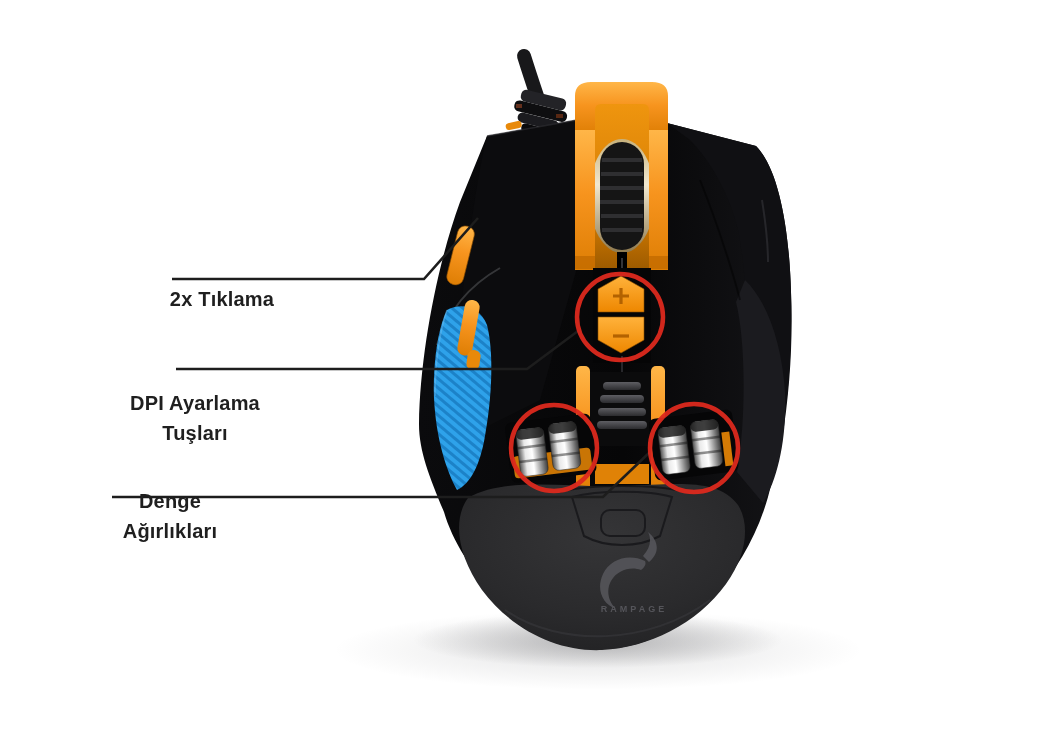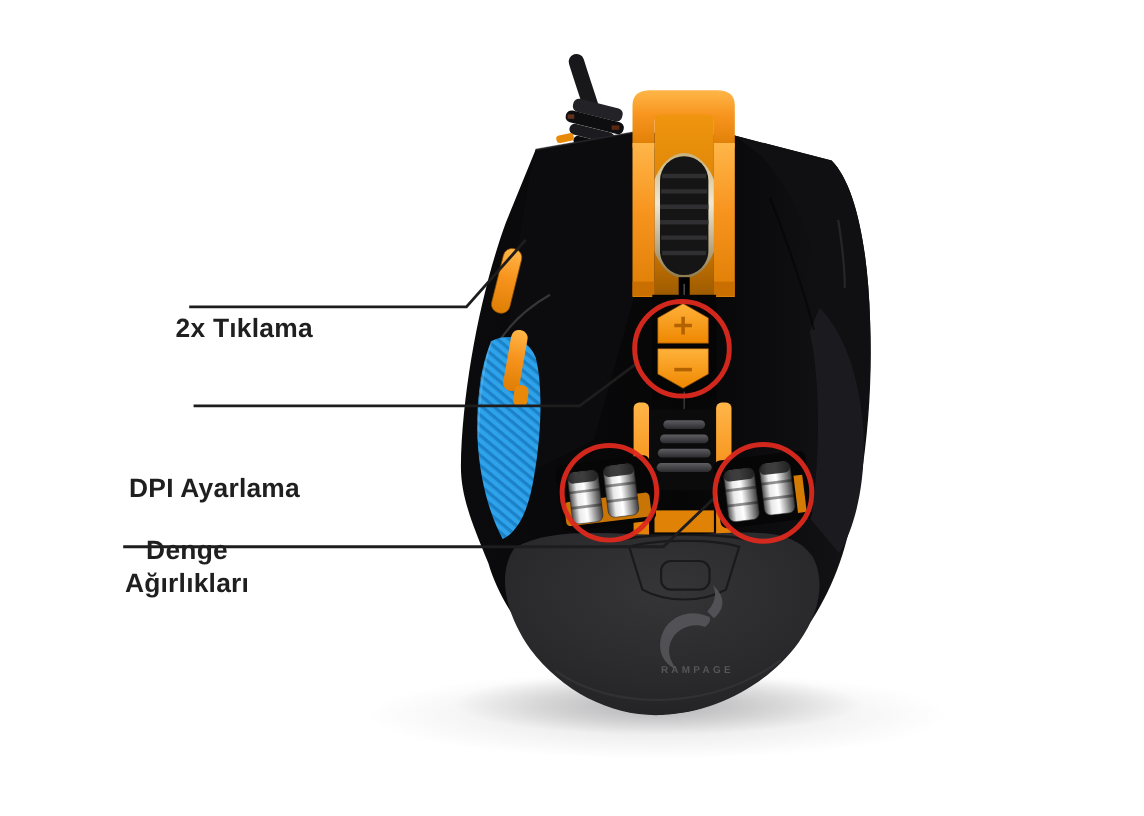--- a/index.html
+++ b/index.html
@@ -5,21 +5,21 @@
   html,body { margin:0; padding:0; }
   body {
     width:1040px; height:742px; background:#ffffff;
     position:relative; overflow:hidden;
     font-family:"Liberation Sans", sans-serif;
   }
   .stage { position:absolute; left:0; top:0; width:1040px; height:742px; }
   .callout {
     position:absolute; transform:translateX(-50%);
     text-align:center; white-space:nowrap;
-    font-size:24px; line-height:30px; font-weight:600;
+    font-size:20px; line-height:30px; font-weight:600;
     color:#1f1f1f; letter-spacing:.2px;
   }
   .brand {
     position:absolute; transform:translateX(-50%);
     font-size:9px; font-weight:700; letter-spacing:3px;
     color:#55555a; white-space:nowrap;
   }
 </style>
 </head>
 <body>
@@ -214,21 +214,22 @@
     <path d="M112,497 L603,497 L650,452" stroke="#1D1D1D" stroke-width="2.6"></path>
     <circle cx="620" cy="317" r="43" stroke="#DC291D" stroke-width="4.5" opacity="0.95"></circle>
     <circle cx="554" cy="448" r="43" stroke="#DC291D" stroke-width="4.5" opacity="0.95"></circle>
     <circle cx="694" cy="448" r="44" stroke="#DC291D" stroke-width="4.5" opacity="0.95"></circle>
   </g>
 </svg>
 
 <div class="callout" style="left:222px; top:284px;">
   <div>2x Tıklama</div>
 </div>
-<div class="callout" style="left:195px; top:388px;margin-top:42px;">
+<div class="callout" style="left:195px; top:388px;">
   <div>DPI Ayarlama</div>
+  <div>Tuşları</div>
 </div>
 <div class="callout" style="left:170px; top:486px;">
   <div>Denge</div>
   <div>Ağırlıkları</div>
 </div>
 
 <div class="brand" style="left:624px; top:604px;padding-left:20px;">RAMPAGE</div>
 
 </body></html>

